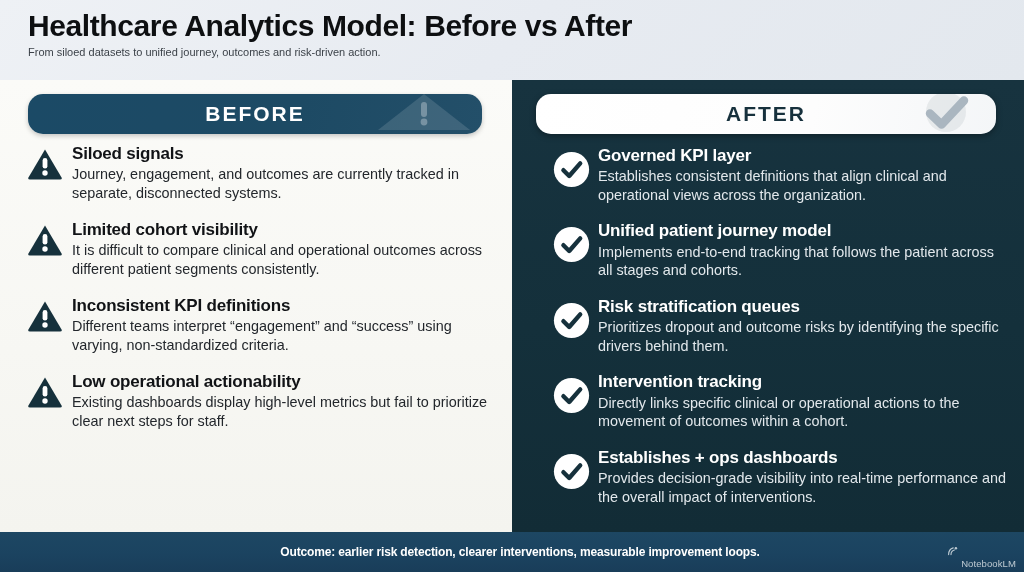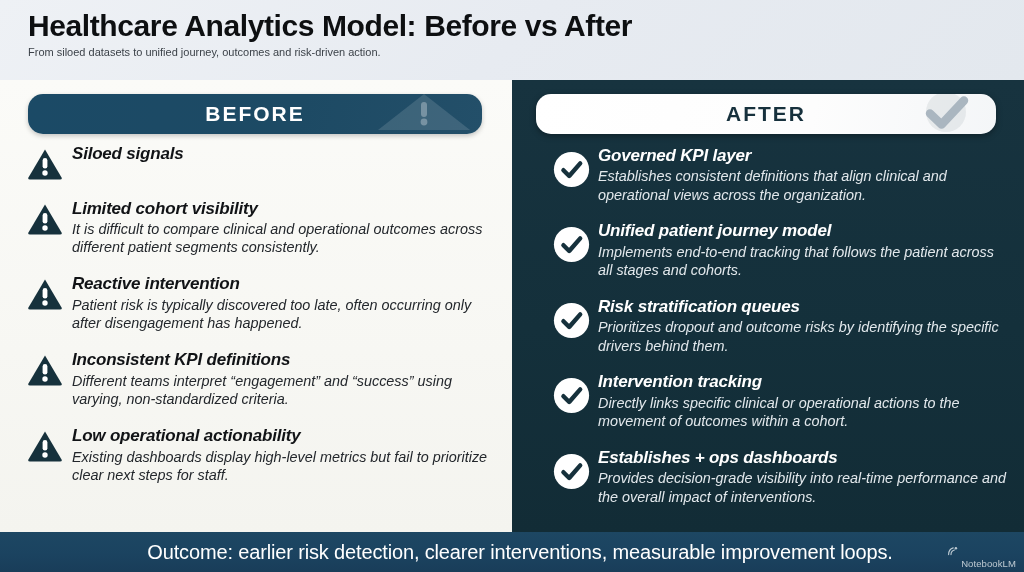--- a/index.html
+++ b/index.html
@@ -124,21 +124,21 @@
 
   .item-icon {
     flex: 0 0 auto;
     width: 46px;
     display: flex;
     justify-content: center;
     padding-top: 4px;
   }
   .list-after .item-icon { padding-top: 5px; }
 
-  .item-body { flex: 1 1 auto; padding-left: 4px; font-style: italic; }
+  .item-body { flex: 1 1 auto; padding-left: 4px; }
 
   .item-title {
     font-size: 17px;
     font-weight: bold;
     line-height: 1.18;
     letter-spacing: -0.2px;
   }
   .item-desc {
     font-size: 14.4px;
     line-height: 1.30;
@@ -155,22 +155,22 @@
     position: absolute;
     left: 0; top: 532px;
     width: 1024px;
     height: 40px;
     background: linear-gradient(180deg, #1d4763 0%, #1b4360 55%, #193d59 100%);
     display: flex;
     align-items: center;
     justify-content: center;
   }
   .footer-text {
-    font-size: 20px;
-    font-weight: normal;
+    font-size: 12px;
+    font-weight: bold;
     color: #ffffff;
     letter-spacing: -0.15px;
     white-space: nowrap;
     margin-left: 16px;
   }
 
   .watermark {
     position: absolute;
     right: 8px;
     bottom: 3px;
@@ -216,50 +216,38 @@
         <div class="item">
           <span class="item-icon">
             <svg width="36" height="33" viewBox="0 0 36 33">
               <path d="M18 1.6 L34.4 29.2 Q35.6 31.4 33.2 31.4 L2.8 31.4 Q0.4 31.4 1.6 29.2 Z" fill="#16313c"></path>
               <rect x="15.6" y="10" width="4.8" height="10.6" rx="2.4" fill="#ffffff"></rect>
               <circle cx="18" cy="25" r="2.7" fill="#ffffff"></circle>
             </svg>
           </span>
           <div class="item-body">
             <div class="item-title">Siloed signals</div>
+            <div class="item-desc">Journey, engagement, and outcomes are currently tracked in separate, disconnected systems.</div>
           </div>
         </div>
 
         <div class="item">
           <span class="item-icon">
             <svg width="36" height="33" viewBox="0 0 36 33">
               <path d="M18 1.6 L34.4 29.2 Q35.6 31.4 33.2 31.4 L2.8 31.4 Q0.4 31.4 1.6 29.2 Z" fill="#16313c"></path>
               <rect x="15.6" y="10" width="4.8" height="10.6" rx="2.4" fill="#ffffff"></rect>
               <circle cx="18" cy="25" r="2.7" fill="#ffffff"></circle>
             </svg>
           </span>
           <div class="item-body">
             <div class="item-title">Limited cohort visibility</div>
             <div class="item-desc">It is difficult to compare clinical and operational outcomes across different patient segments consistently.</div>
           </div>
         </div>
 
-        <div class="item">
-          <span class="item-icon">
-            <svg width="36" height="33" viewBox="0 0 36 33">
-              <path d="M18 1.6 L34.4 29.2 Q35.6 31.4 33.2 31.4 L2.8 31.4 Q0.4 31.4 1.6 29.2 Z" fill="#16313c"></path>
-              <rect x="15.6" y="10" width="4.8" height="10.6" rx="2.4" fill="#ffffff"></rect>
-              <circle cx="18" cy="25" r="2.7" fill="#ffffff"></circle>
-            </svg>
-          </span>
-          <div class="item-body">
-            <div class="item-title">Reactive intervention</div>
-            <div class="item-desc">Patient risk is typically discovered too late, often occurring only after disengagement has happened.</div>
-          </div>
-        </div>
 
         <div class="item">
           <span class="item-icon">
             <svg width="36" height="33" viewBox="0 0 36 33">
               <path d="M18 1.6 L34.4 29.2 Q35.6 31.4 33.2 31.4 L2.8 31.4 Q0.4 31.4 1.6 29.2 Z" fill="#16313c"></path>
               <rect x="15.6" y="10" width="4.8" height="10.6" rx="2.4" fill="#ffffff"></rect>
               <circle cx="18" cy="25" r="2.7" fill="#ffffff"></circle>
             </svg>
           </span>
           <div class="item-body">

